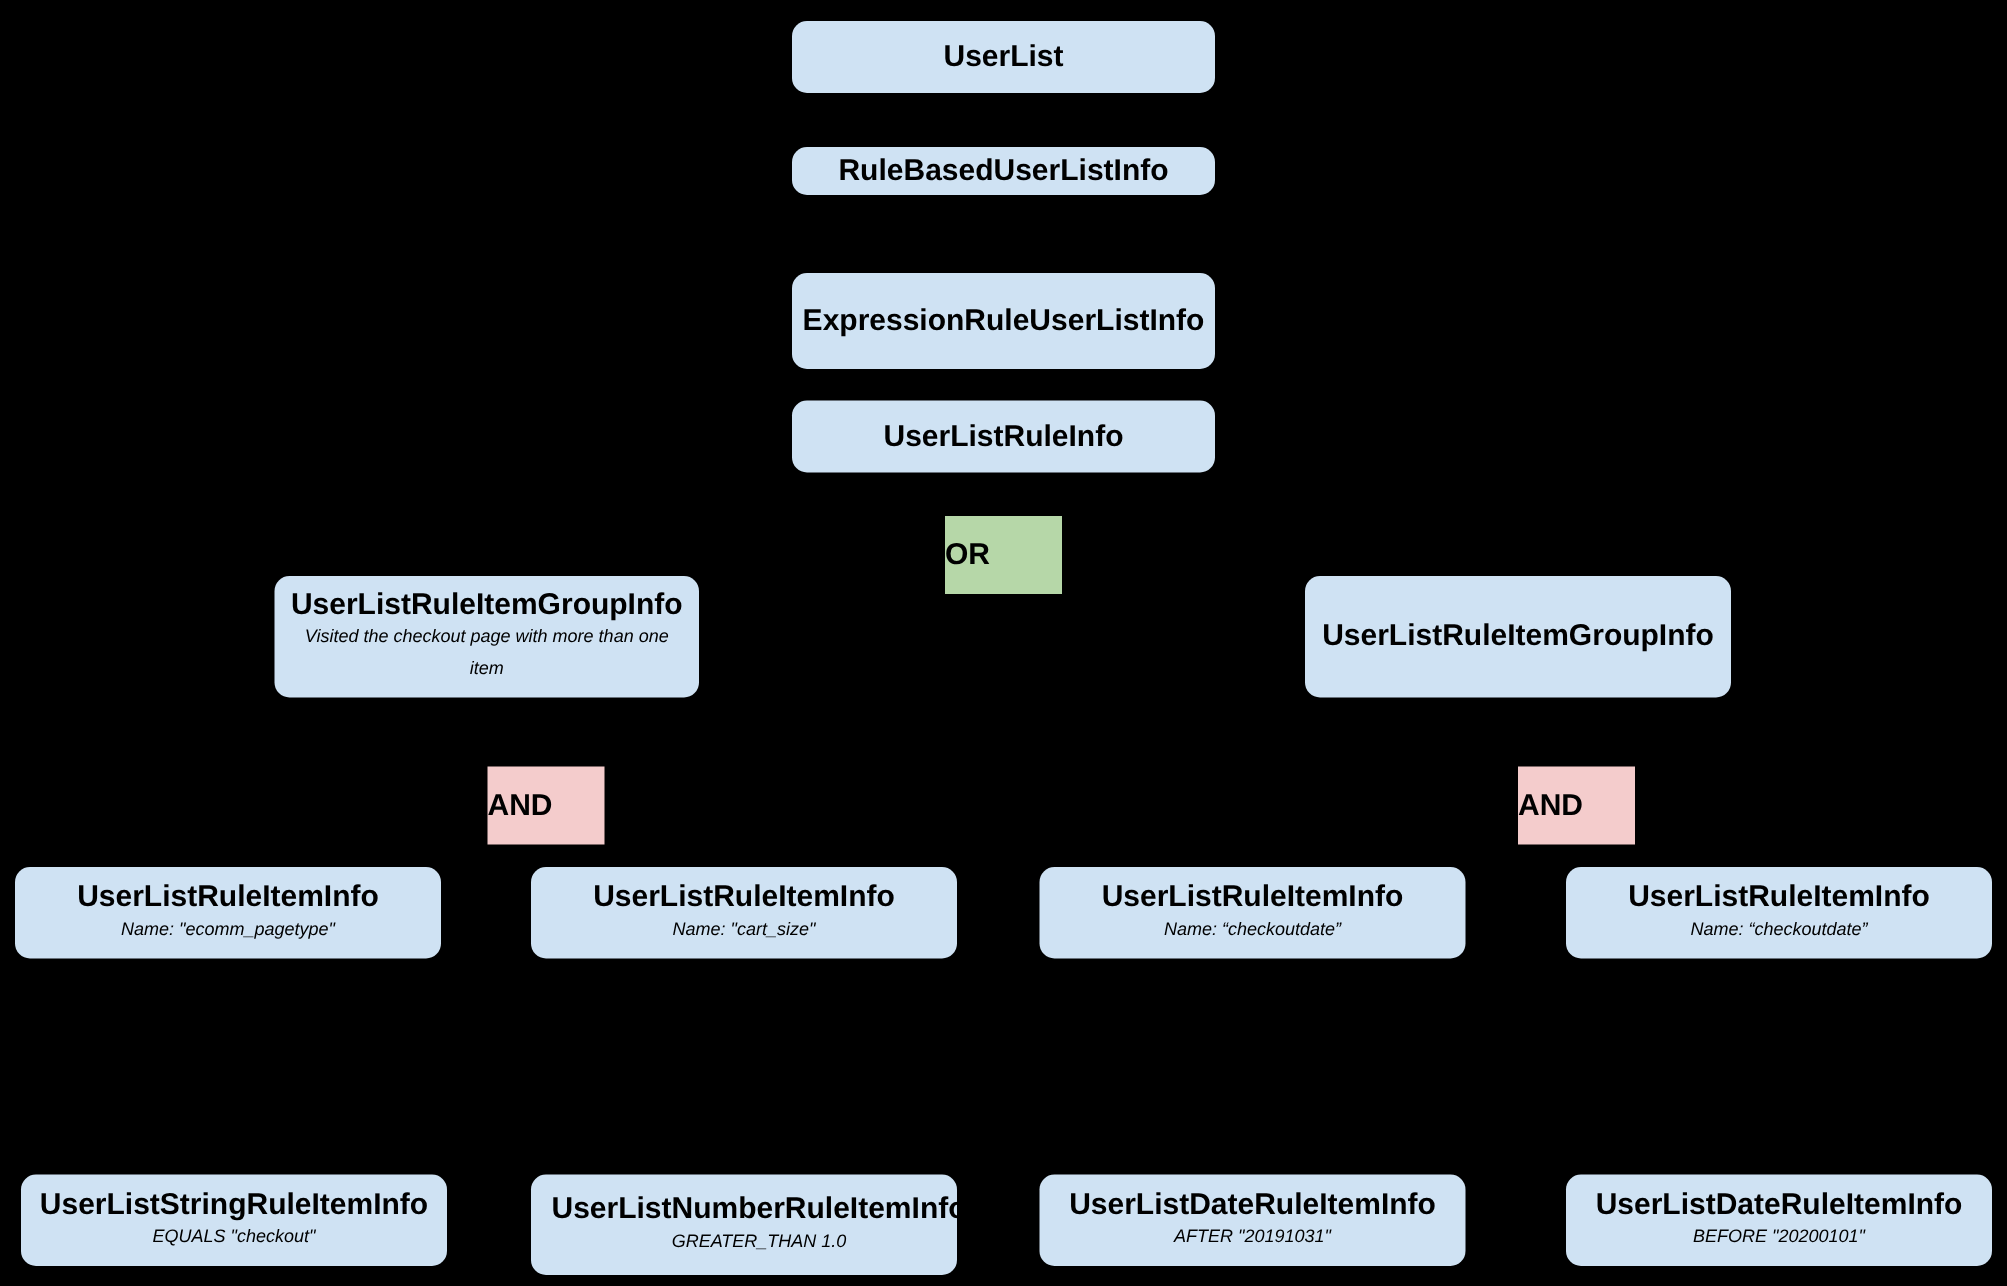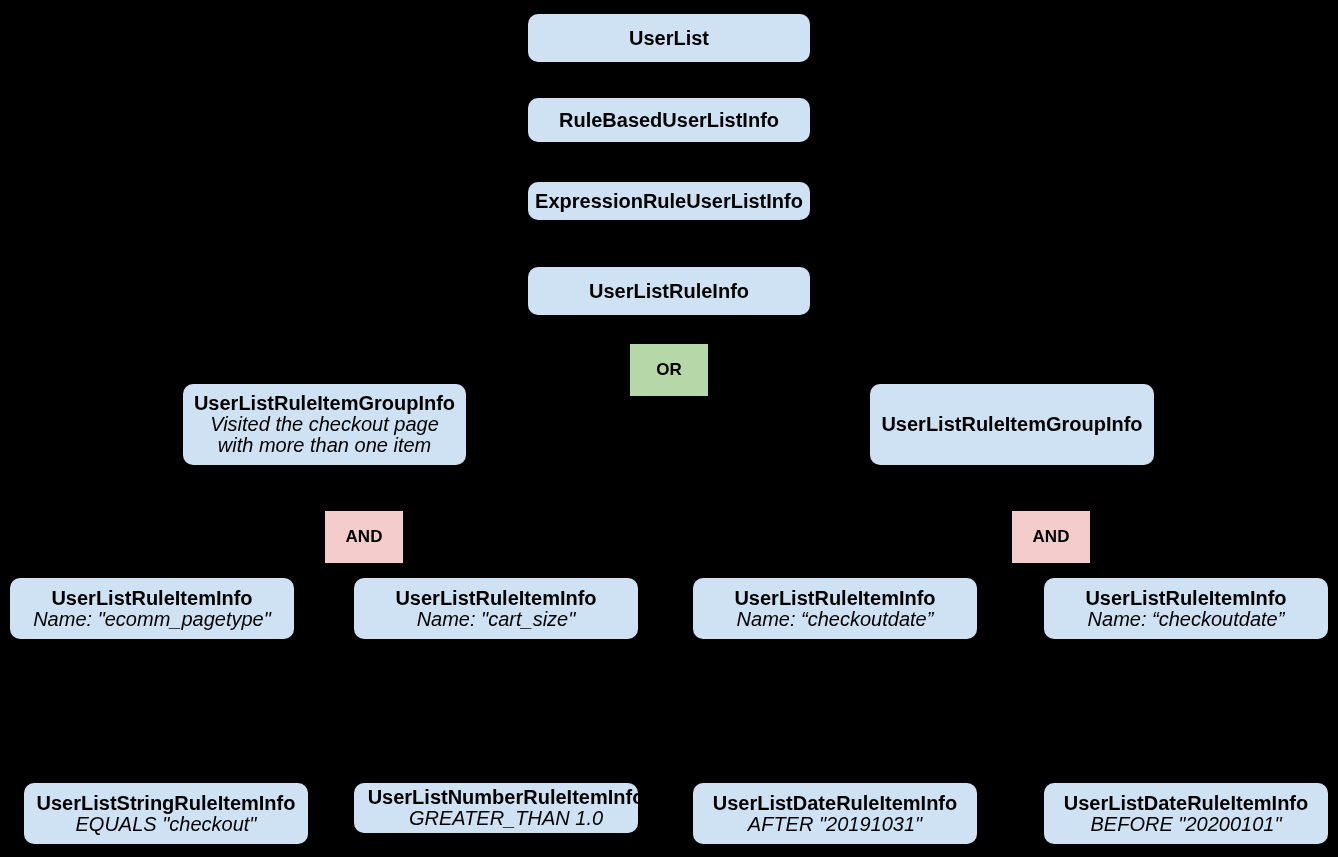--- a/index.html
+++ b/index.html
@@ -28,33 +28,32 @@
     box-sizing: border-box;
   }
   .node .title {
     font-weight: 700;
     font-size: 20px;
     line-height: 21px;
     white-space: nowrap;
   }
   .node .detail {
     font-style: italic;
-    font-size: 20px;
+    font-size: 12px;
     line-height: 21px;
   }
   .node.group .detail {
     max-width: 245px;
   }
   .op {
     position: absolute;
     display: flex;
     align-items: center;
-    justify-content: center;
     font-weight: 700;
-    font-size: 17px;
+    font-size: 20px;
     box-sizing: border-box;
   }
   .op.or  { background: var(--or-fill, #b6d7a8); }
   .op.and { background: var(--and-fill, #f4cccc); margin-left: 40px; }
   .arrow-mark {
     position: absolute;
     width: 26px;
     height: 11px;
     background: #000;
     border-radius: 50%;
@@ -62,25 +61,25 @@
 </style>
 </head>
 <body>
 
 <div class="canvas">
 
   <div class="node" style="left:528px; top:14px; width:282px; height:48px;">
     <span class="title">UserList</span>
   </div>
 
-  <div class="node" style="left:528px; top:98px; width:282px; height:44px;">
+  <div class="node" style="left:528px; top:98px; width:282px; height:32px;">
     <span class="title">RuleBasedUserListInfo</span>
   </div>
 
-  <div class="node" style="left:528px; top:182px; width:282px; height:38px;">
+  <div class="node" style="left:528px; top:182px; width:282px; height:64px;">
     <span class="title">ExpressionRuleUserListInfo</span>
   </div>
 
   <div class="node" style="left:528px; top:267px; width:282px; height:48px;">
     <span class="title">UserListRuleInfo</span>
   </div>
 
   <div class="op or" style="left:630px; top:344px; width:78px; height:52px;">
     <span>OR</span>
   </div>
@@ -118,26 +117,26 @@
   <div class="node" style="left:693px; top:578px; width:284px; height:61px;">
     <span class="title">UserListRuleItemInfo</span>
     <span class="detail">Name: “checkoutdate”</span>
   </div>
 
   <div class="node" style="left:1044px; top:578px; width:284px; height:61px;">
     <span class="title">UserListRuleItemInfo</span>
     <span class="detail">Name: “checkoutdate”</span>
   </div>
 
-  <div class="node" style="left:24px; top:783px; width:284px; height:61px;">
+  <div class="node" style="left:14px; top:783px; width:284px; height:61px;">
     <span class="title">UserListStringRuleItemInfo</span>
     <span class="detail">EQUALS "checkout"</span>
   </div>
 
-  <div class="node" style="left:354px; top:783px; width:284px; height:50px;padding-left:20px;">
+  <div class="node" style="left:354px; top:783px; width:284px; height:67px;padding-left:20px;">
     <span class="title">UserListNumberRuleItemInfo</span>
     <span class="detail">GREATER_THAN 1.0</span>
   </div>
 
   <div class="node" style="left:693px; top:783px; width:284px; height:61px;">
     <span class="title">UserListDateRuleItemInfo</span>
     <span class="detail">AFTER "20191031"</span>
   </div>
 
   <div class="node" style="left:1044px; top:783px; width:284px; height:61px;">

